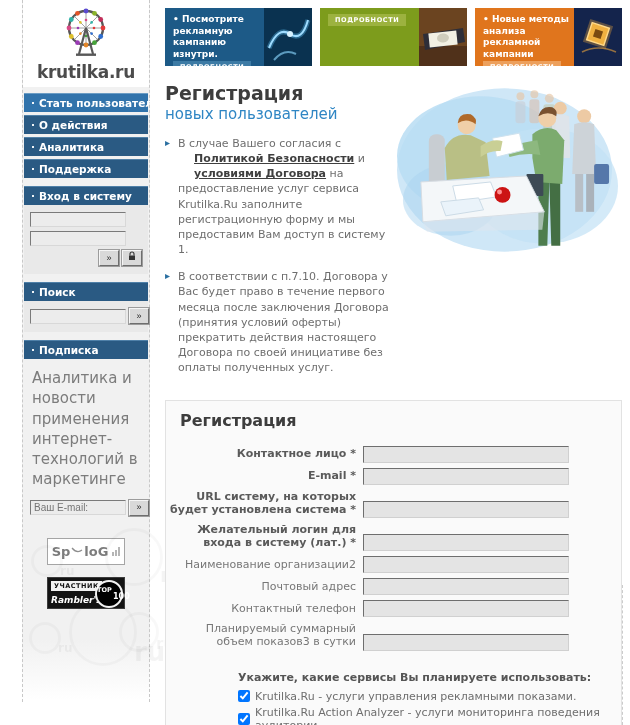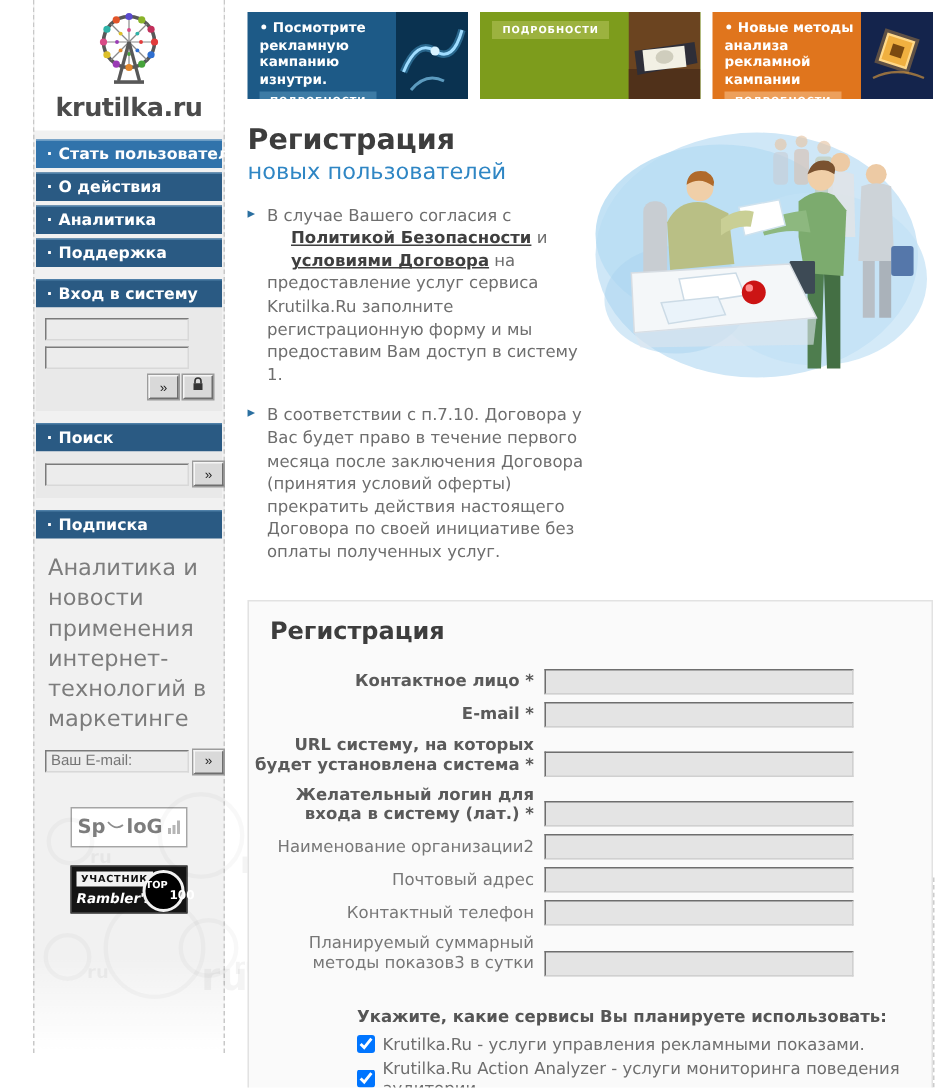--- a/index.html
+++ b/index.html
@@ -340,21 +340,21 @@
       </div>
       <div class="frow">
         <label class="flabel">Почтовый адрес</label>
         <input class="finput" type="text" style="">
       </div>
       <div class="frow">
         <label class="flabel">Контактный телефон</label>
         <input class="finput" type="text" style="">
       </div>
       <div class="frow">
-        <label class="flabel">Планируемый суммарный методы показов3 в сутки</label>
+        <label class="flabel">Планируемый суммарный объем показов3 в сутки</label>
         <input class="finput" type="text" style="">
       </div>
 
       <div class="services">
         <div class="services-title">Укажите, какие сервисы Вы планируете использовать:</div>
         <div class="svc">
           <input type="checkbox" checked="true" style="">
           <span>Krutilka.Ru - услуги управления рекламными показами.</span>
         </div>
         <div class="svc">

